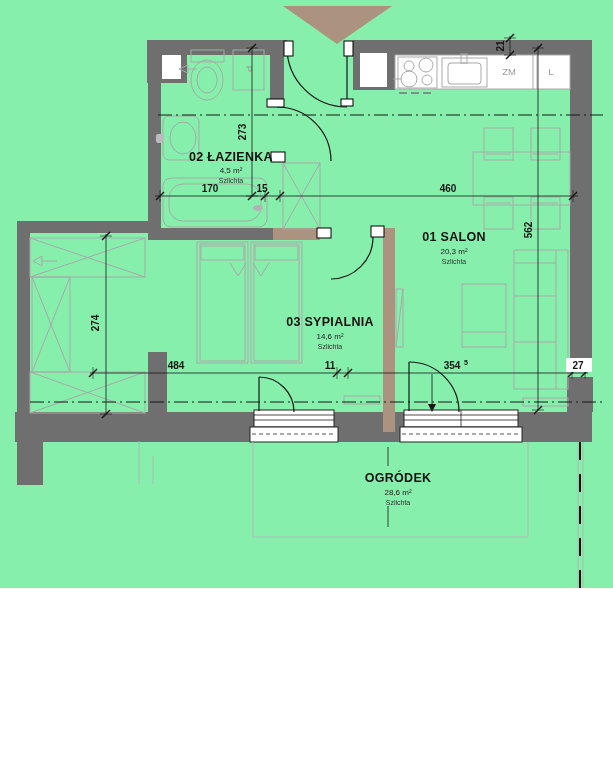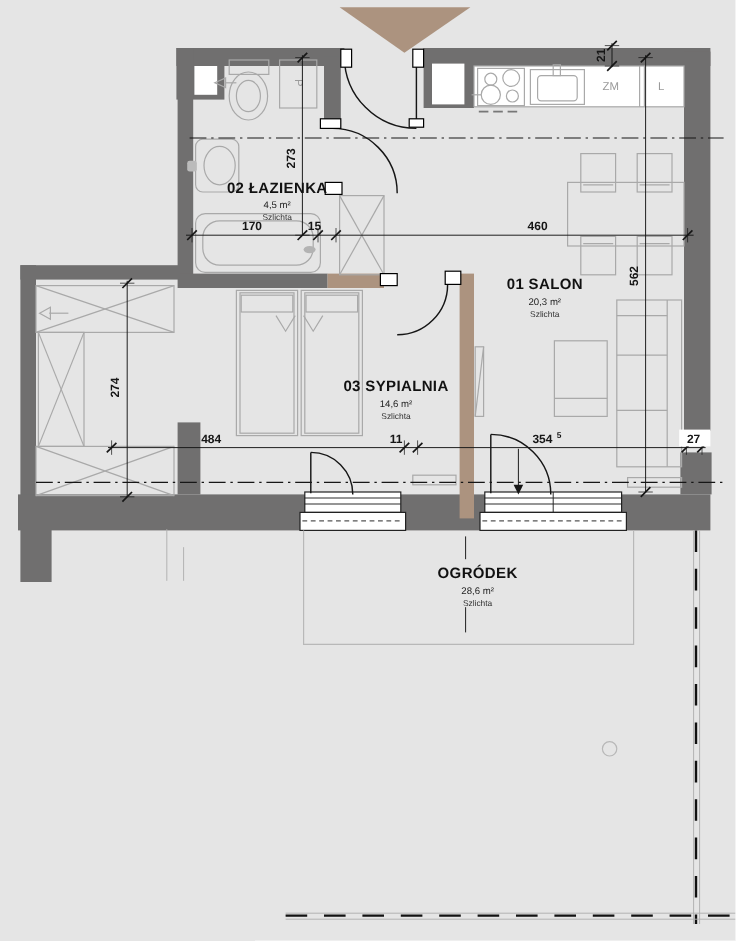--- a/index.html
+++ b/index.html
@@ -1,16 +1,16 @@
 <!DOCTYPE html>
 <html><head>
 <meta charset="utf-8">
 <style>
   html,body{margin:0;padding:0;background:#fff;}
-  .canvas{position:relative;width:613px;height:784px;background:#e5e5e5;overflow:hidden;
+  .canvas{position:relative;width:613px;height:588px;background:#86efac;overflow:hidden;
           font-family:"Liberation Sans",sans-serif;}
   svg text{font-family:"Liberation Sans",sans-serif;}
   .wall{fill:#706f6f;stroke:none;}
   .hole{fill:#ffffff;stroke:none;}
   .brown{fill:#ac937f;stroke:none;}
   .fur{fill:none;stroke:#a9a9a9;stroke-width:1;}
   .furf{fill:#ffffff;stroke:#a9a9a9;stroke-width:1;}
   .blk{fill:none;stroke:#161616;stroke-width:1.2;}
   .jamb{fill:#ffffff;stroke:#000000;stroke-width:1;}
   .win{fill:#ffffff;stroke:#222222;stroke-width:1;}

